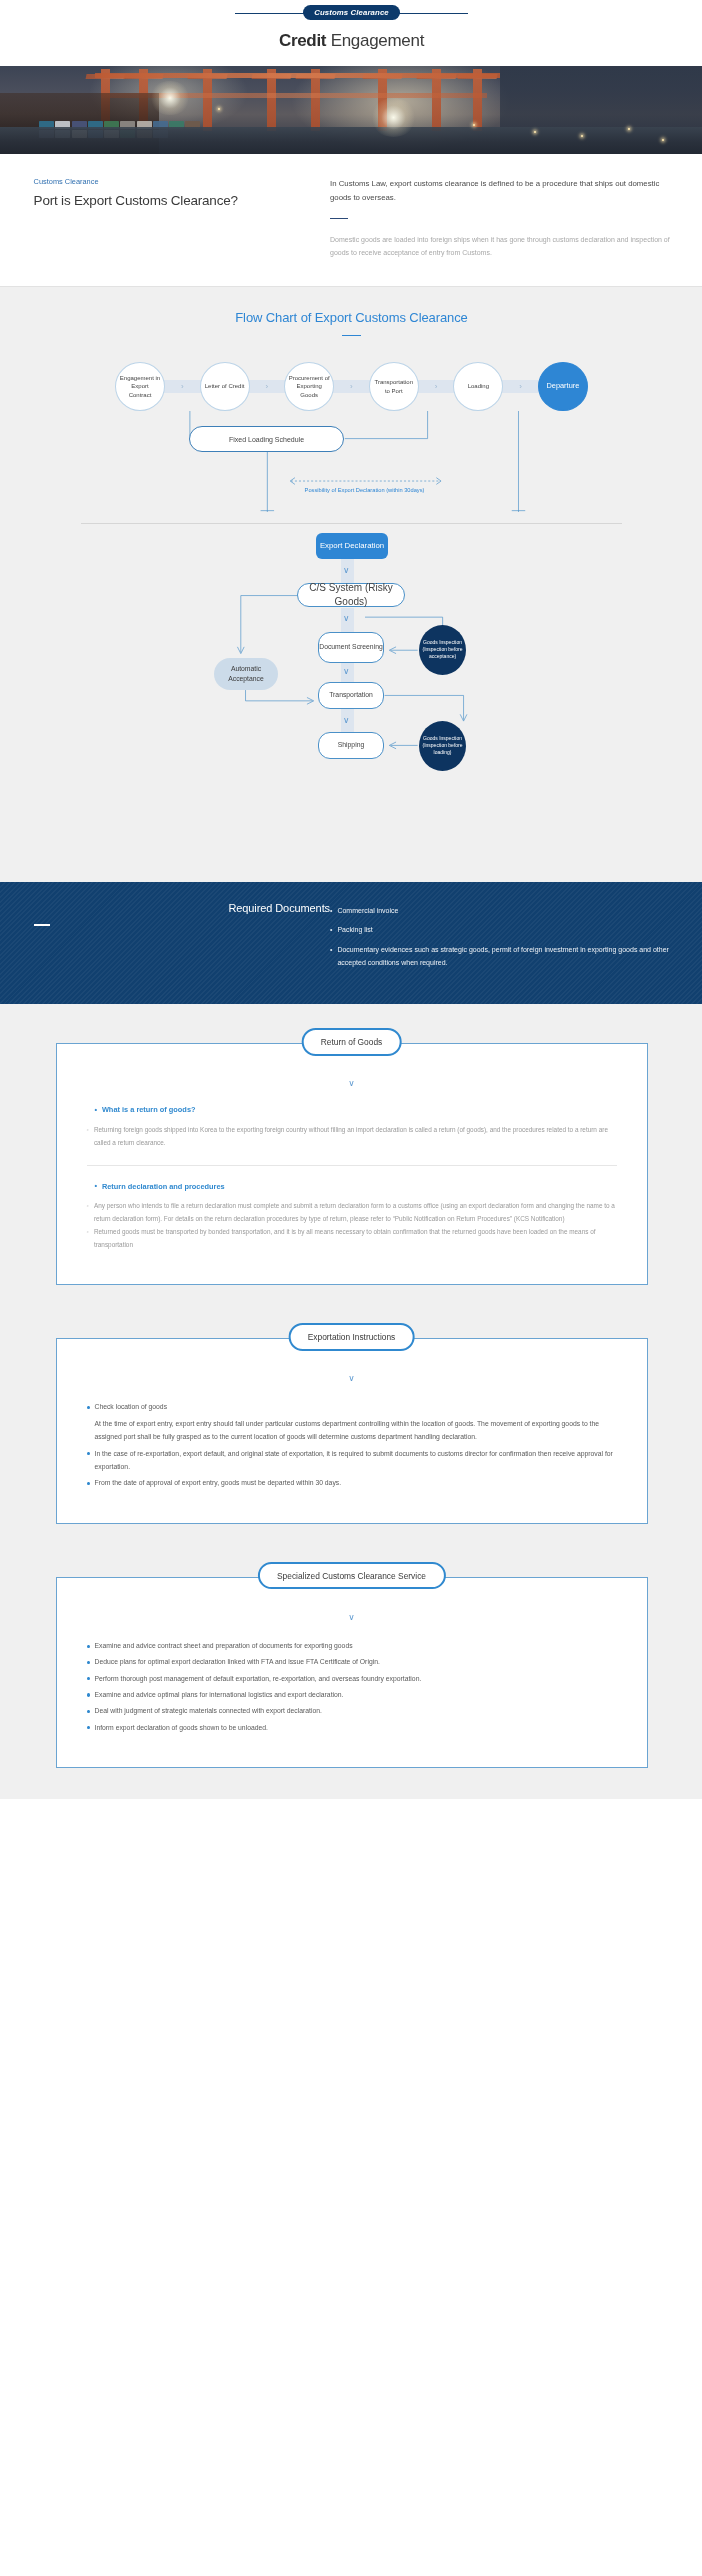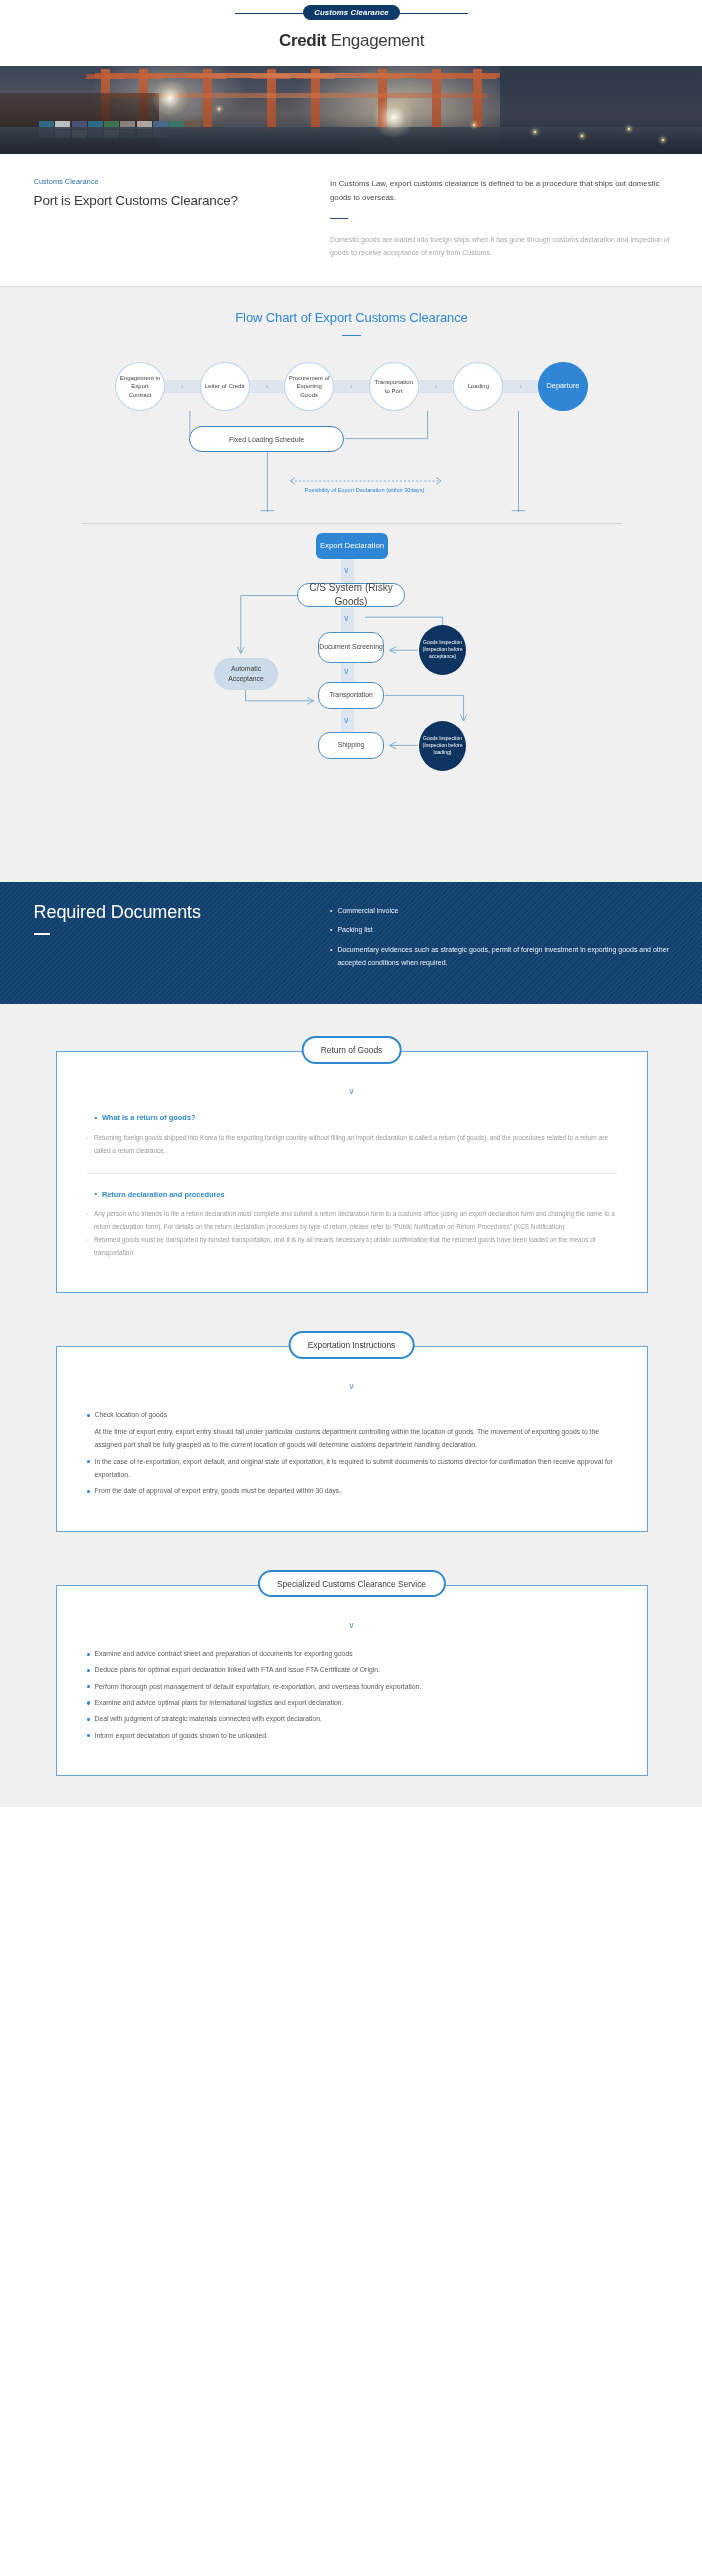--- a/index.html
+++ b/index.html
@@ -200,34 +200,34 @@
 
   
   .reqdocs {
     width: 703px;
     background-color: #11406f;
     background-image: repeating-linear-gradient(135deg, rgba(255,255,255,.045) 0 1.4px, rgba(255,255,255,0) 1.4px 3.4px);
     display: flex;
     padding: 20px 12px 28px;
   }
   .reqdocs-left { width: 318px; padding-left: 21.6px; }
-  .reqdocs-h2 { color: #fff; font-size: 18px; font-weight: 400; letter-spacing: -0.1px; }
+  .reqdocs-h2 { color: #fff; font-size: 11px; font-weight: 400; letter-spacing: -0.1px; text-align: right; }
   .reqdocs-rule { width: 16px; height: 1.4px; background: #fff; margin-top: 10.8px; }
   .reqdocs-right { flex: 1; padding-top: 2px; }
   .reqdocs-list { list-style: none; }
   .reqdocs-list li {
     color: #eef2f7; font-size: 7px; line-height: 1.95;
     padding-left: 7.4px; position: relative; margin-bottom: 6px;
   }
   .reqdocs-list li:before {
     content: "•"; position: absolute; left: 0; top: 0; color: #dce5ee; font-size: 6.8px;
   }
 
   
-  .panels { background: #f0f0f0; padding: 32px 0 31px; width: 703px; }
+  .panels { background: #f0f0f0; padding: 24px 0 31px; width: 703px; }
   .panel-wrap { position: relative; width: 592px; margin: 0 auto 38px; padding-top: 15px; }
   .panel-wrap:last-child { margin-bottom: 0; }
   .panel-badge {
     position: absolute; left: 50%; top: 0; transform: translateX(-50%);
     background: #fff; border: 2px solid #3089cf; border-radius: 17.6px;
     padding: 6.8px 17.6px; font-size: 8.4px; color: #3a3a3a; z-index: 4; white-space: nowrap;
   }
   .panel-body {
     border: 0.7px solid #6aa4d2; background: #fff;
     padding: 35px 30px 30px;

